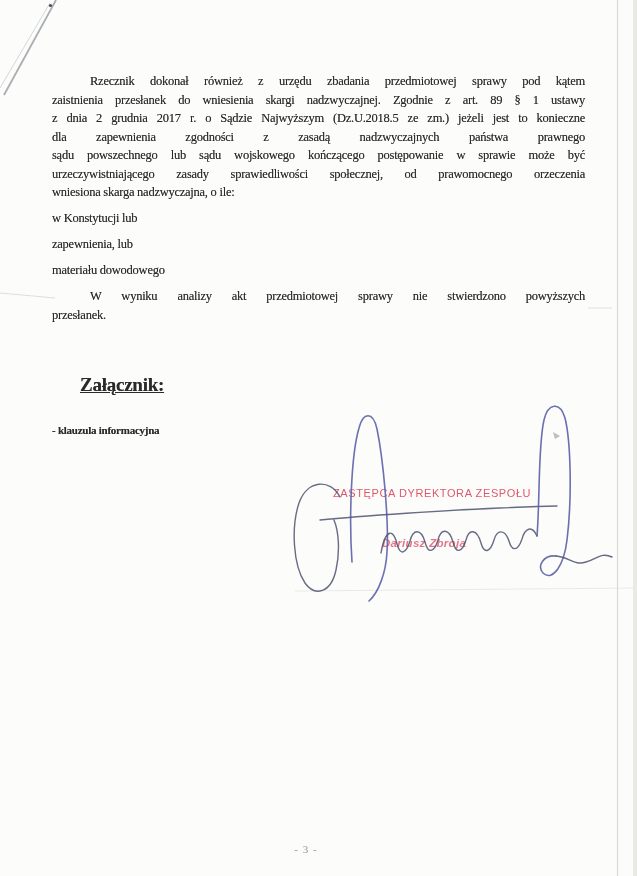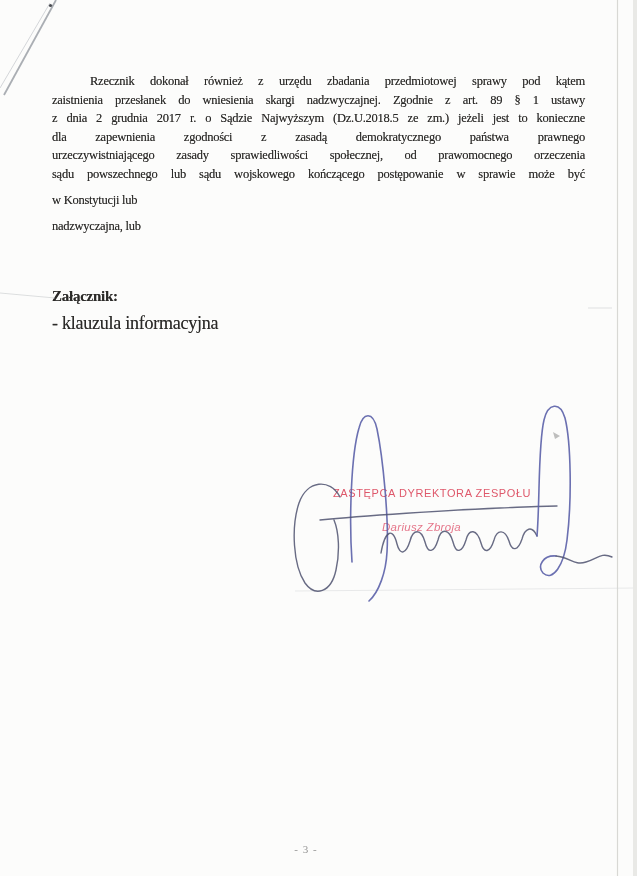--- a/index.html
+++ b/index.html
@@ -21,72 +21,78 @@
   .body-text{
     position:absolute;left:52px;top:72px;width:533px;
     font-size:12.5px;line-height:18.5px;letter-spacing:-0.25px;
     text-shadow:0 0 .5px rgba(43,42,40,.55);
   }
   .para{margin-bottom:7.5px;}
   .ln{text-align:justify;text-align-last:left;}
   .ln.j{text-align-last:justify;}
   .ln.ind{padding-left:38px;}
   .attachment{margin-top:52px;}
-  .attach-label{font-weight:bold;font-size:15px;}
-  .attach-item{margin-top:8px;font-size:18px;}
+  .attach-label{font-weight:bold;text-decoration:underline;font-size:19px;margin-left:28px;}
+  .attach-item{margin-top:26px;font-size:11px;font-weight:bold;}
   .stamp-title{
     position:absolute;left:333px;top:487px;
     font-family:"Liberation Sans","DejaVu Sans",sans-serif;
     font-size:11px;letter-spacing:.6px;color:var(--stamp-red);
     white-space:nowrap;opacity:.95;
   }
   .stamp-name{
-    position:absolute;left:382px;top:521px;
+    position:absolute;left:382px;top:537px;
     font-family:"Liberation Sans","DejaVu Sans",sans-serif;
     font-style:italic;font-size:11.5px;letter-spacing:.3px;
-    color:var(--stamp-red-light);white-space:nowrap;opacity:.88;
+    color:var(--stamp-red-light);white-space:nowrap;opacity:.88;font-weight:bold;
   }
   .footer{
     position:absolute;left:0;top:843px;width:612px;text-align:center;
     font-size:11px;color:#939393;letter-spacing:1px;
   }
   svg.overlay{position:absolute;left:0;top:0;width:637px;height:876px;pointer-events:none;}
   .sig-blue{fill:none;stroke:var(--signature-blue);stroke-width:1.6;stroke-linecap:round;opacity:.9;}
   .sig-gray{fill:none;stroke:var(--signature-gray);stroke-width:1.4;stroke-linecap:round;opacity:.85;}
 </style>
 </head>
 <body>
 
 <div class="page">
 
   <div class="body-text">
 
     <div class="para">
       <div class="ln j ind">Rzecznik dokonał również z urzędu zbadania przedmiotowej sprawy pod kątem</div>
       <div class="ln j">zaistnienia przesłanek do wniesienia skargi nadzwyczajnej. Zgodnie z art. 89 § 1 ustawy</div>
       <div class="ln j">z dnia 2 grudnia 2017 r. o Sądzie Najwyższym (Dz.U.2018.5 ze zm.) jeżeli jest to konieczne</div>
-      <div class="ln j">dla zapewnienia zgodności z zasadą demokratycznego państwa prawnego</div>
+      <div class="ln j">dla zapewnienia zgodności z zasadą nadzwyczajnych państwa prawnego</div>
+      <div class="ln j">sądu powszechnego lub sądu wojskowego kończącego postępowanie w sprawie może być</div>
       <div class="ln j">urzeczywistniającego zasady sprawiedliwości społecznej, od prawomocnego orzeczenia</div>
-      <div class="ln j">sądu powszechnego lub sądu wojskowego kończącego postępowanie w sprawie może być</div>
+      <div class="ln">wniesiona skarga nadzwyczajna, o ile:</div>
     </div>
 
     <div class="para">
       <div class="ln">w Konstytucji lub</div>
     </div>
 
     <div class="para">
-      <div class="ln">nadzwyczajna, lub</div>
+      <div class="ln">zapewnienia, lub</div>
+    </div>
+
+    <div class="para">
+      <div class="ln">materiału dowodowego</div>
     </div>
 
     <div class="para">
     </div>
 
     <div class="para">
+      <div class="ln j ind">W wyniku analizy akt przedmiotowej sprawy nie stwierdzono powyższych</div>
+      <div class="ln">przesłanek.</div>
     </div>
-
 
     <div class="attachment">
       <div class="attach-label">Załącznik:</div>
       <div class="attach-item">- klauzula informacyjna</div>
     </div>
 
   </div>
 
   <div class="stamp-title">ZASTĘPCA DYREKTORA ZESPOŁU</div>
   <div class="stamp-name">Dariusz Zbroja</div>

